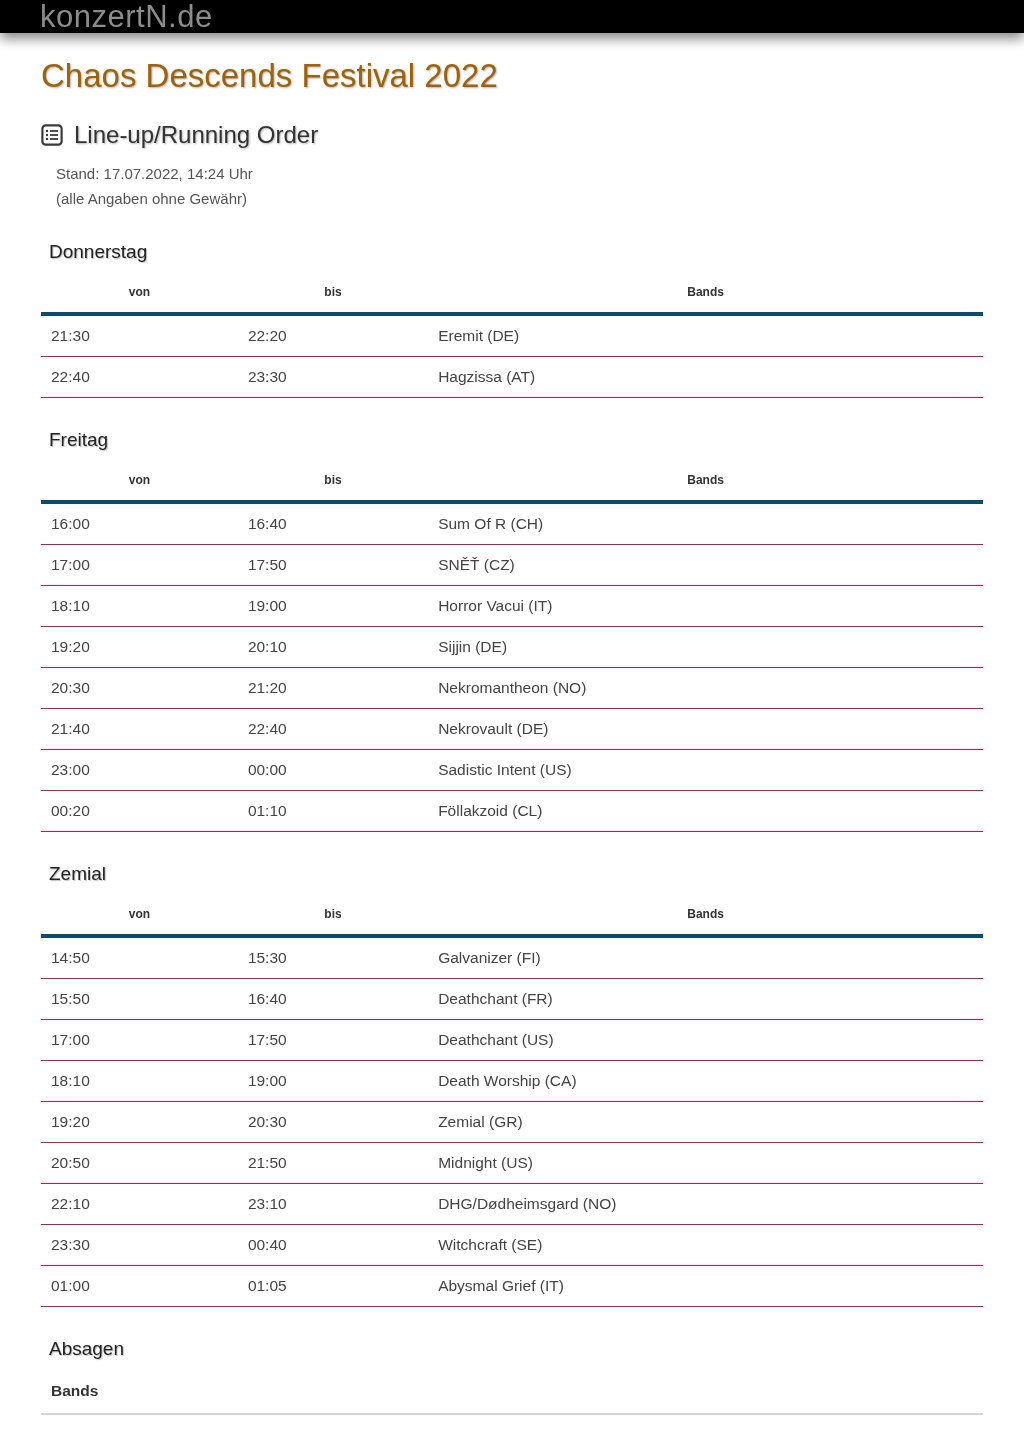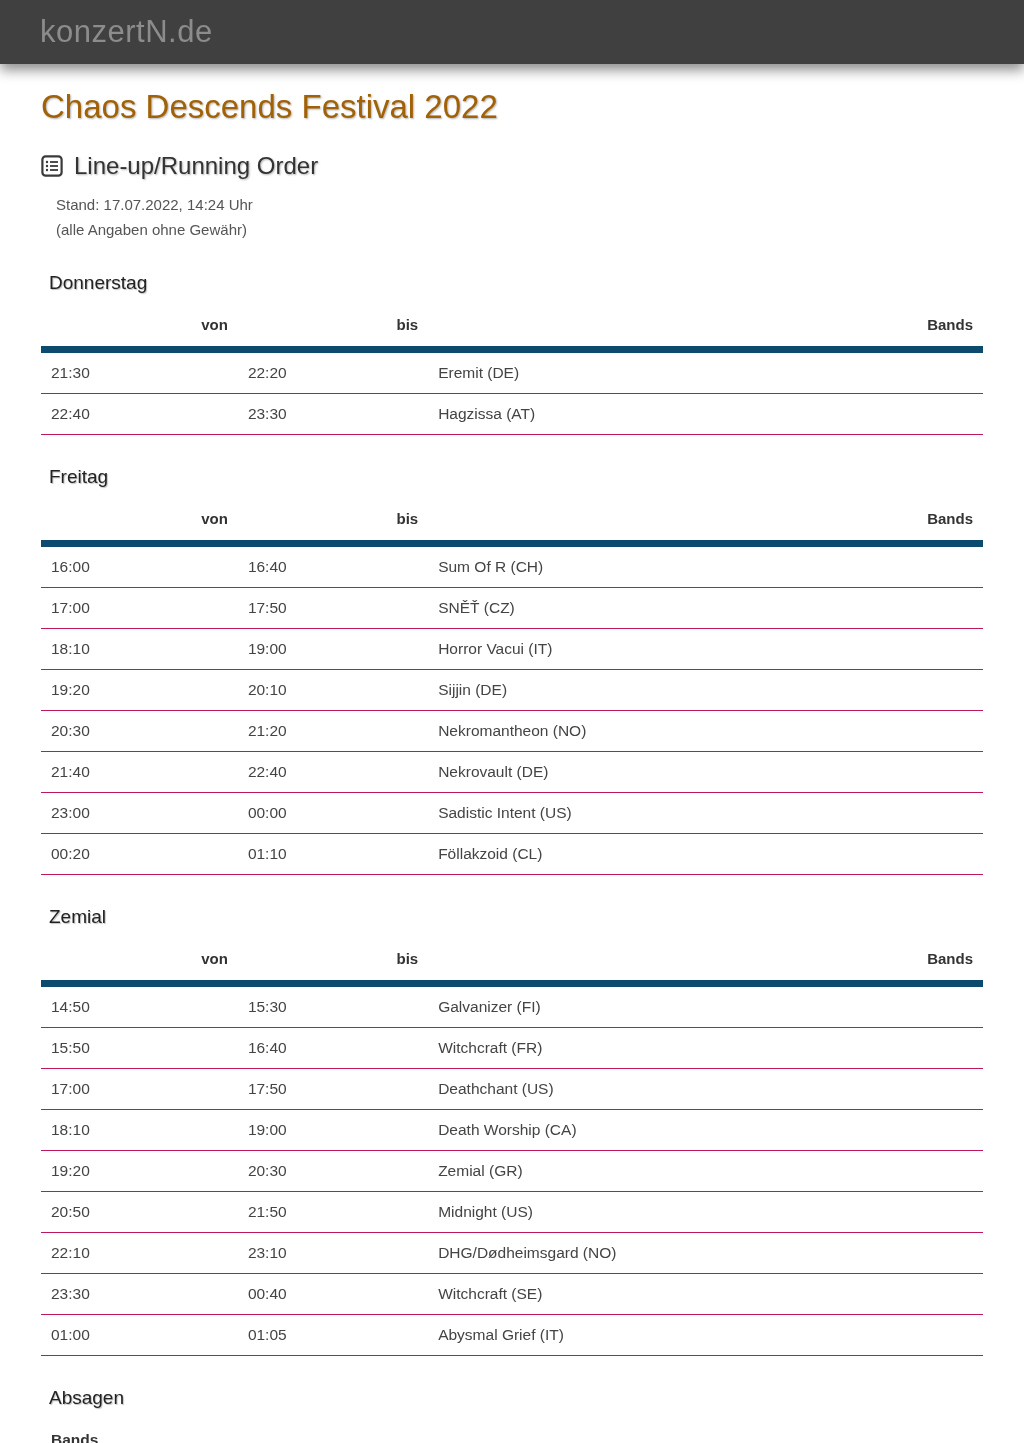--- a/index.html
+++ b/index.html
@@ -6,22 +6,22 @@
   html, body {
     margin: 0;
     padding: 0;
     background: #fff;
     font-family: "Liberation Sans", sans-serif;
   }
   .page { width: 1024px; min-height: 1443px; background: #fff; }
 
   
   .site-header {
-    background: #404040;
-    height: 64px;
+    background: #000000;
+    height: 33px;
     display: flex;
     align-items: center;
     padding: 0 40px;
     box-shadow: 0 6px 12px rgba(0,0,0,0.45);
     position: relative;
     z-index: 2;
   }
   .site-logo {
     color: #8c8c8c;
     font-size: 31px;
@@ -65,26 +65,26 @@
     margin: 31px 0 12px 8px;
     text-shadow: 1px 1px 1px rgba(0,0,0,0.25);
   }
 
   table.schedule {
     width: 100%;
     border-collapse: collapse;
     table-layout: fixed;
   }
   table.schedule th {
-    text-align: right;
-    font-size: 15px;
+    text-align: center;
+    font-size: 12px;
     font-weight: bold;
     color: #333;
     padding: 10px 10px 13px 10px;
-    border-bottom: 7px solid #0c4a6e;
+    border-bottom: 4px solid #0c4a6e;
   }
   table.schedule td {
     font-size: 15.5px;
     color: #444;
     padding: 11px 10px;
     border-bottom: 1px solid #be185d;
   }
 
   
   table.cancel-table { width: 100%; border-collapse: collapse; table-layout: fixed; }
@@ -233,21 +233,21 @@
         </thead>
         <tbody>
             <tr>
               <td>14:50</td>
               <td>15:30</td>
               <td>Galvanizer (FI)</td>
             </tr>
             <tr>
               <td>15:50</td>
               <td>16:40</td>
-              <td>Witchcraft (FR)</td>
+              <td>Deathchant (FR)</td>
             </tr>
             <tr>
               <td>17:00</td>
               <td>17:50</td>
               <td>Deathchant (US)</td>
             </tr>
             <tr>
               <td>18:10</td>
               <td>19:00</td>
               <td>Death Worship (CA)</td>

